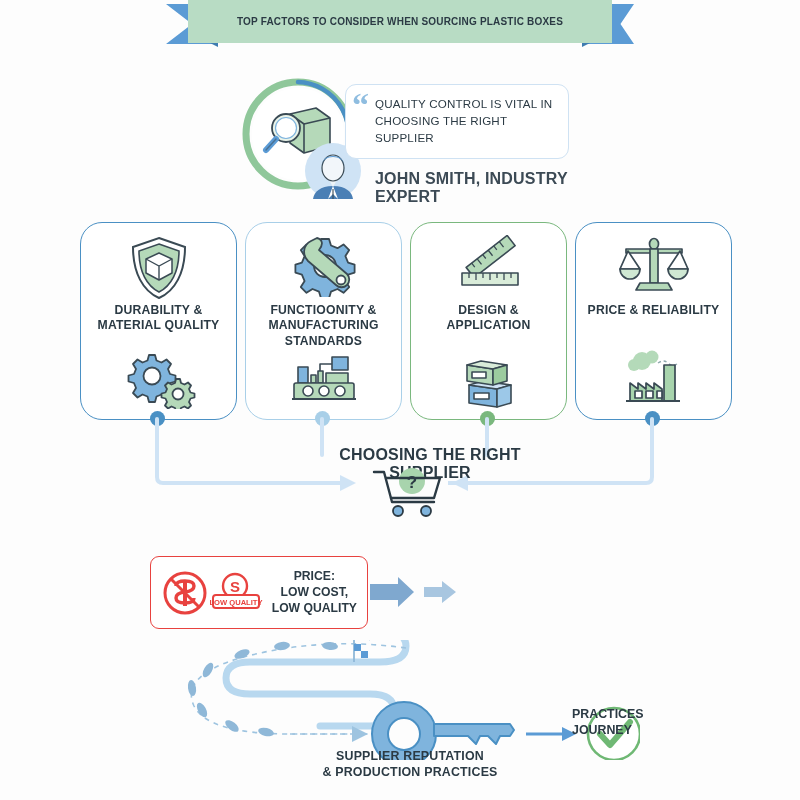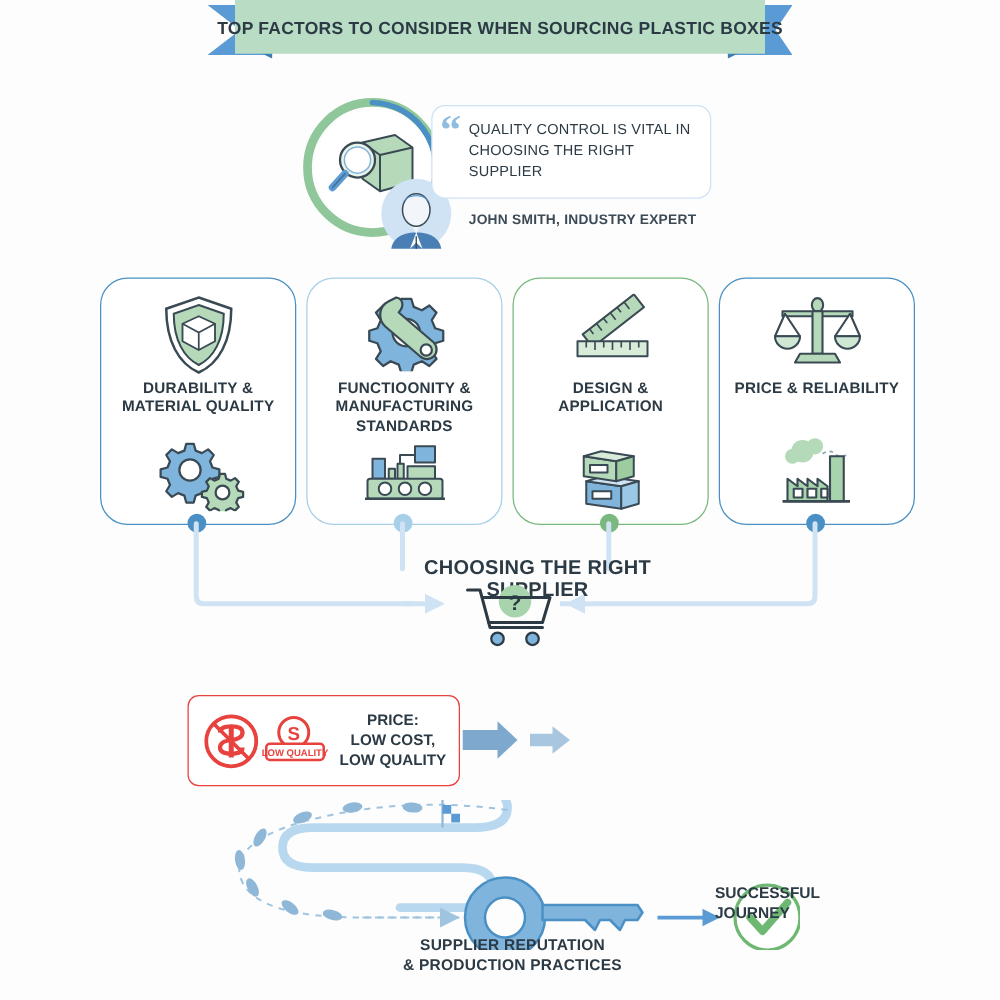--- a/index.html
+++ b/index.html
@@ -31,21 +31,21 @@
     background: #3f7cb0;
   }
   #banner-shadow-left { left: 196px; clip-path: polygon(0 0, 100% 0, 100% 100%); }
   #banner-shadow-right { left: 582px; clip-path: polygon(0 0, 100% 0, 0 100%); }
   #banner-center {
     left: 188px; top: 0; width: 424px; height: 43px;
     background: #b8dcc4;
     display: flex; align-items: center; justify-content: center;
   }
   #banner-title {
-    font-size: 14px; font-weight: bold; color: #2b3a44;
+    font-size: 10px; font-weight: bold; color: #2b3a44;
     letter-spacing: .2px; white-space: nowrap;
   }
 
   
   #quote-circle {
     left: 238px; top: 74px; width: 120px; height: 120px;
   }
   #quote-bubble {
     left: 345px; top: 84px; width: 222px; height: 73px;
     border: 1.6px solid #cfe2f3; border-radius: 11px;
@@ -56,21 +56,21 @@
     font-size: 34px; color: #8fbde0; font-weight: bold;
     font-family: "Liberation Serif", serif; line-height: 1;
   }
   #quote-text {
     left: 375px; top: 96px; width: 190px;
     font-size: 11.6px; font-weight: normal; color: #2b3a44;
     line-height: 1.45; letter-spacing: .2px;
   }
   #quote-attrib {
     left: 375px; top: 170px; width: 220px;
-    font-size: 11px; font-weight: bold; color: #3c4a55;
+    font-size: 16px; font-weight: bold; color: #3c4a55;
     letter-spacing: .2px;
   }
 
   
   .card {
     top: 222px; width: 155px; height: 196px;
     background: #fff; border-radius: 22px;
     border: 1.8px solid #5b9bd5;
   }
   #card-0 { left: 80px;  border-color: #4a90c4; }
@@ -407,17 +407,17 @@
       <path d="M430 94 L440 105 L460 82" fill="none" stroke="#6fb874" stroke-width="6" stroke-linecap="round" stroke-linejoin="round"></path>
     </g>
   </svg>
 
   <div id="key-label" class="abs">
     <div>SUPPLIER REPUTATION</div>
     <div>&amp; PRODUCTION PRACTICES</div>
   </div>
 
   <div id="success-text" class="abs">
-    <div>SUCCESSFUL</div>
+    <div>PRACTICES</div>
     <div>JOURNEY</div>
   </div>
 
 </div>
 
 </body></html>

